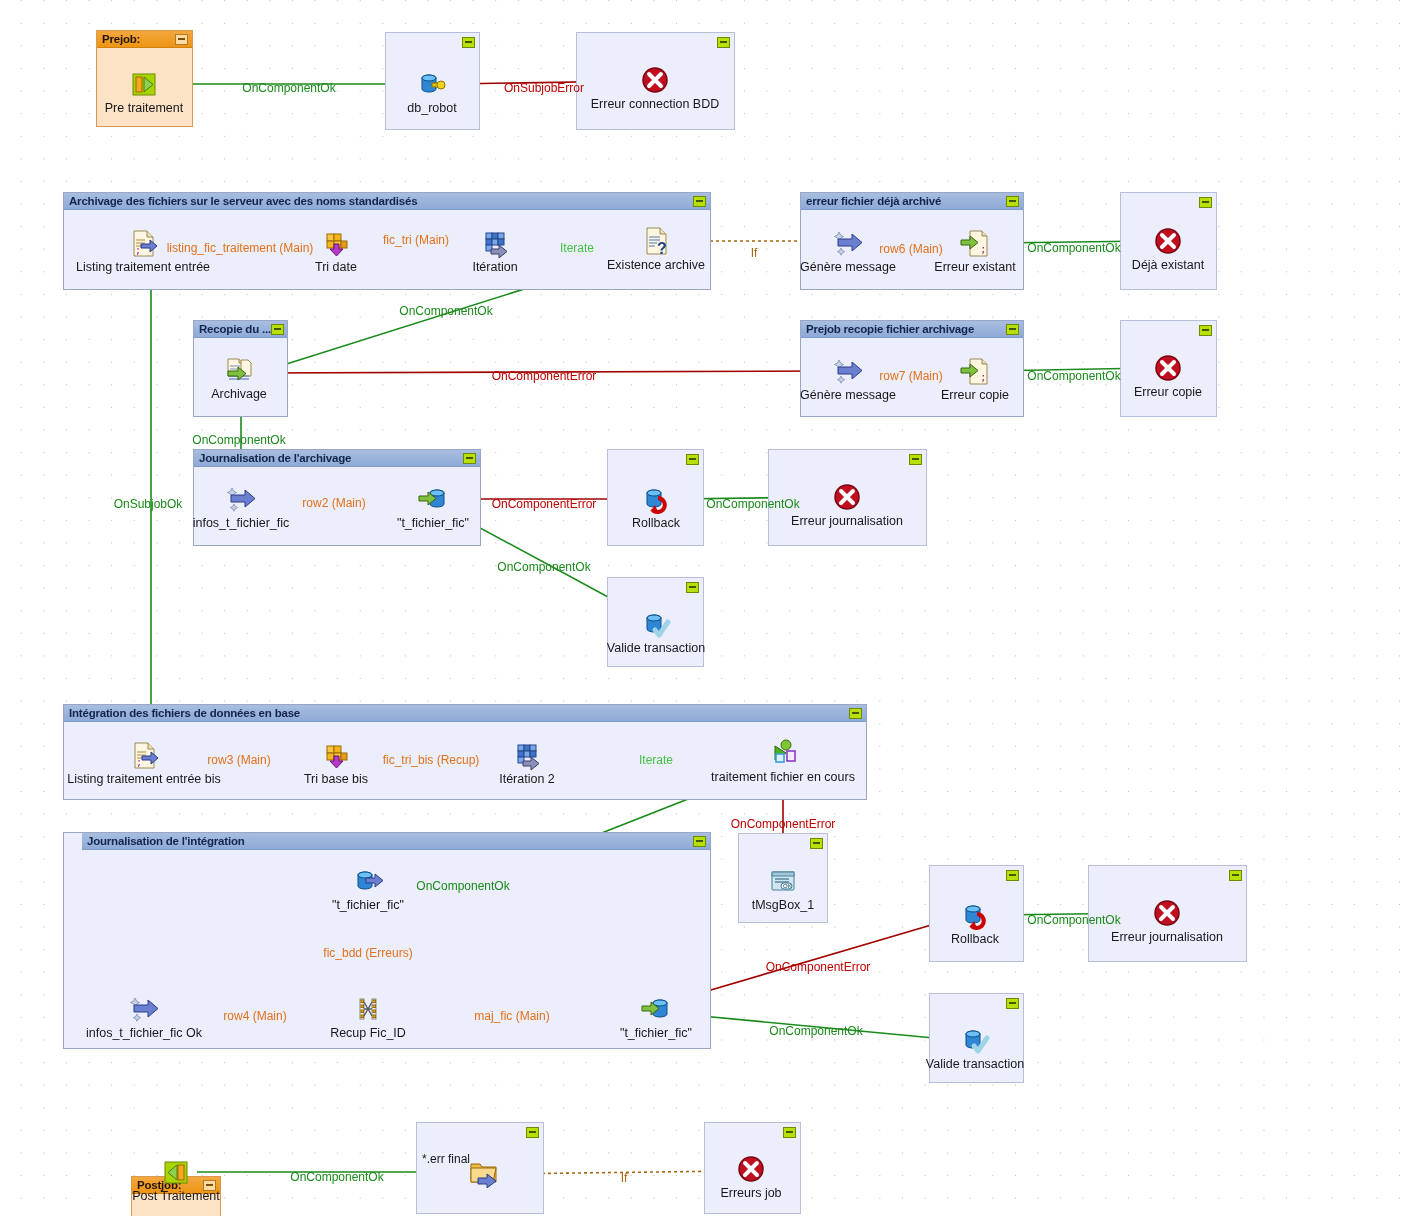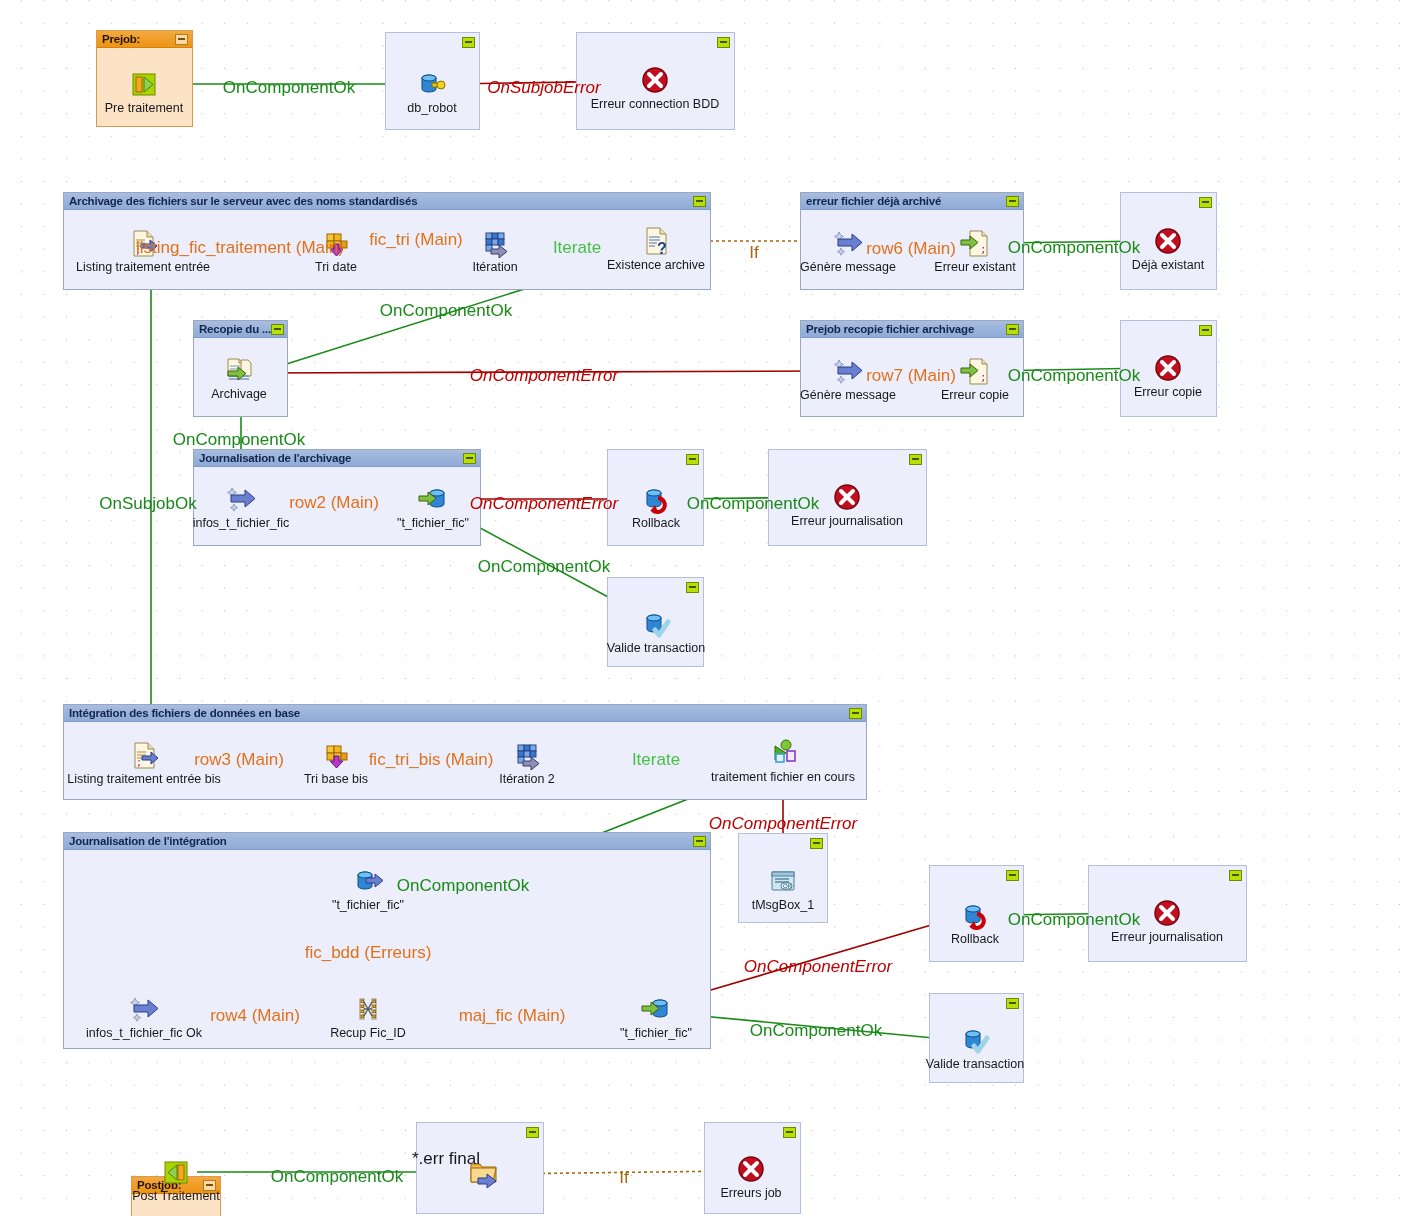--- a/index.html
+++ b/index.html
@@ -41,23 +41,23 @@
   .cbox{position:absolute;box-sizing:border-box;background:#eceefb;border:1px solid #b7bedd;}
   .cbox .minibtn{position:absolute;right:4px;top:4px;}
 
   
   .comp{position:absolute;width:0;height:0;}
   .comp .ic{position:absolute;left:-16px;top:-16px;width:32px;height:32px;}
   .comp .lbl{position:absolute;top:17px;left:50%;transform:translateX(-50%);
     font-size:12.5px;color:#16181c;white-space:nowrap;line-height:14px;}
 
   
-  .wl{position:absolute;font-size:17px;white-space:nowrap;transform:translate(-50%,-50%);}
+  .wl{position:absolute;font-size:12px;white-space:nowrap;transform:translate(-50%,-50%);}
   .wl.ok{color:#1a8a1a;}
-  .wl.err{color:#c00000;font-style:italic;}
+  .wl.err{color:#c00000;}
   .wl.main{color:#e2711a;}
   .wl.iter{color:#45c145;}
   .wl.ifl{color:#a8660f;}
   .wl.blk{color:#16181c;}
 </style>
 </head>
 <body>
 
 <div id="canvas">
 
@@ -161,21 +161,21 @@
           <span class="t">Journalisation de l'archivage</span>
           <span class="minibtn"></span>
         </div>
       </div>
       <div class="subjob" style="left: 63px; top: 704px; width: 804px; height: 96px;">
         <div class="bar">
           <span class="t">Intégration des fichiers de données en base</span>
           <span class="minibtn"></span>
         </div>
       </div>
-      <div class="subjob" style="left: 63px; top: 832px; width: 648px; height: 217px;">
+      <div class="subjob" style="left: 63px; top: 832px; width: 648px; height: 217px; padding-left: 18px;">
         <div class="bar">
           <span class="t">Journalisation de l'intégration</span>
           <span class="minibtn"></span>
         </div>
       </div>
       <div class="subjob orange" style="left: 131px; top: 1176px; width: 90px; height: 94px;">
         <div class="bar">
           <span class="t">Postjob:</span>
           <span class="minibtn"></span>
         </div>
@@ -571,21 +571,21 @@
       <span class="wl err" style="left: 544px; top: 376px;">OnComponentError</span>
       <span class="wl main" style="left: 911px; top: 376px;">row7 (Main)</span>
       <span class="wl ok" style="left: 1074px; top: 376px;">OnComponentOk</span>
       <span class="wl ok" style="left: 239px; top: 440px;">OnComponentOk</span>
       <span class="wl ok" style="left: 148px; top: 504px;">OnSubjobOk</span>
       <span class="wl main" style="left: 334px; top: 503px;">row2 (Main)</span>
       <span class="wl err" style="left: 544px; top: 504px;">OnComponentError</span>
       <span class="wl ok" style="left: 753px; top: 504px;">OnComponentOk</span>
       <span class="wl ok" style="left: 544px; top: 567px;">OnComponentOk</span>
       <span class="wl main" style="left: 239px; top: 760px;">row3 (Main)</span>
-      <span class="wl main" style="left: 431px; top: 760px;">fic_tri_bis (Main)</span>
+      <span class="wl main" style="left: 431px; top: 760px;">fic_tri_bis (Recup)</span>
       <span class="wl iter" style="left: 656px; top: 760px;">Iterate</span>
       <span class="wl err" style="left: 783px; top: 824px;">OnComponentError</span>
       <span class="wl ok" style="left: 463px; top: 886px;">OnComponentOk</span>
       <span class="wl main" style="left: 368px; top: 953px;">fic_bdd (Erreurs)</span>
       <span class="wl main" style="left: 255px; top: 1016px;">row4 (Main)</span>
       <span class="wl main" style="left: 512px; top: 1016px;">maj_fic (Main)</span>
       <span class="wl err" style="left: 818px; top: 967px;">OnComponentError</span>
       <span class="wl ok" style="left: 1074px; top: 920px;">OnComponentOk</span>
       <span class="wl ok" style="left: 816px; top: 1031px;">OnComponentOk</span>
       <span class="wl ok" style="left: 337px; top: 1177px;">OnComponentOk</span>

